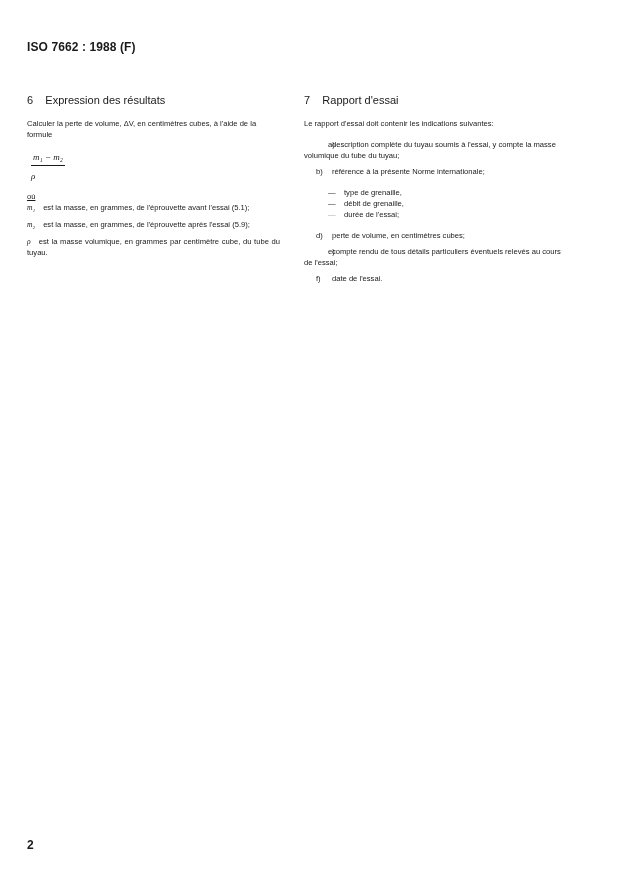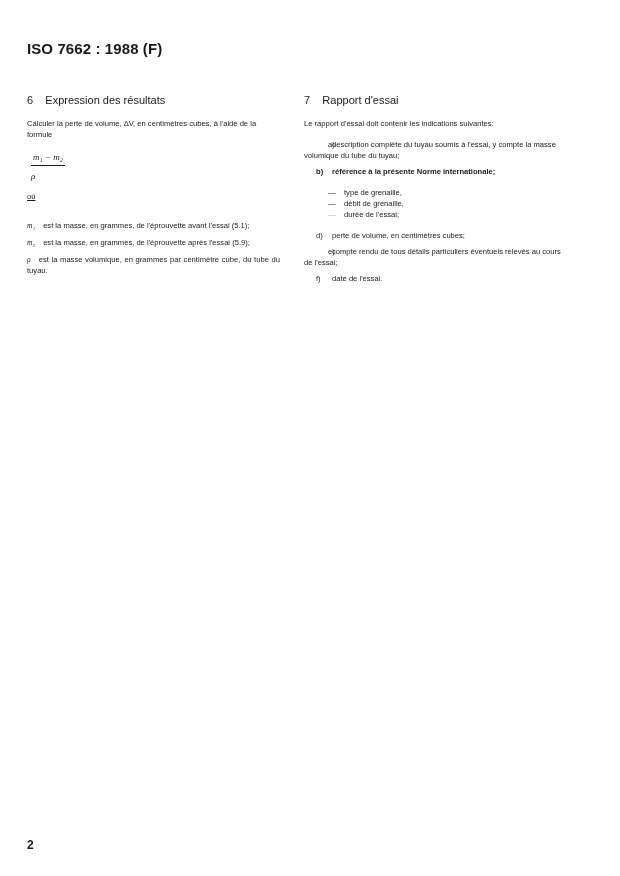--- a/index.html
+++ b/index.html
@@ -1,19 +1,19 @@
 <!DOCTYPE html>
 <html><head>
 <meta charset="utf-8">
 <style>
   html, body { margin:0; padding:0; background:#ffffff; }
   body { width:620px; height:876px; position:relative; overflow:hidden;
          font-family:"Liberation Sans", sans-serif; color:#1a1a1a; }
   .abs { position:absolute; }
-  .header { left:27px; top:40px; font-size:15px; font-weight:bold; letter-spacing:0.1px; }
+  .header { left:27px; top:40px; font-size:12px; font-weight:bold; letter-spacing:0.1px; }
   .h { font-size:11px; font-weight:normal; }
   .p { font-size:7.6px; line-height:11px; }
   .col-left { left:27px; width:253px; }
   .col-right { left:304px; width:258px; }
   .math { font-family:"Liberation Serif", serif; font-style:italic; }
   .frac { display:inline-block; text-align:left; }
   .frac .num { border-bottom:1px solid #1a1a1a; padding:0 2px 3px 2px; font-size:9px; }
   .frac .den { padding-top:5px; font-size:9px; }
   .def { margin-bottom:6px; text-align:justify; }
   .def .sym { margin-right:8px; }
@@ -34,21 +34,21 @@
     <span>Expression des résultats</span>
   </div>
   <div class="p" style="margin-top:12px;">Calculer la perte de volume, ΔV, en centimètres cubes, à l'aide de la formule</div>
   <div style="margin-top:12px; margin-left:4px;">
     <div class="frac math">
       <div class="num">m₁ − m₂</div>
       <div class="den">ρ</div>
     </div>
   </div>
   <div class="p" style="margin-top:8px;text-decoration:underline;">où</div>
-  <div style="margin-top:18px;">
+  <div style="margin-top:0;">
     <div class="p def">
       <span class="math sym">m₁</span><span>est la masse, en grammes, de l'éprouvette avant l'essai (5.1);</span>
     </div>
     <div class="p def">
       <span class="math sym">m₂</span><span>est la masse, en grammes, de l'éprouvette après l'essai (5.9);</span>
     </div>
     <div class="p def">
       <span class="math sym">ρ</span><span>est la masse volumique, en grammes par centimètre cube, du tube du tuyau.</span>
     </div>
   </div>
@@ -57,21 +57,21 @@
 <div class="abs col-right" style="top:94px;">
   <div class="h">
     <span>7</span>&nbsp;&nbsp;&nbsp;
     <span>Rapport d'essai</span>
   </div>
   <div class="p" style="margin-top:12px;">Le rapport d'essai doit contenir les indications suivantes:</div>
   <div style="margin-top:10px;">
     <div class="p item" style="text-indent:12px;">
       <span class="lbl">a)</span><span>description complète du tuyau soumis à l'essai, y compte la masse volumique du tube du tuyau;</span>
     </div>
-    <div class="p item" style="margin-left:12px;font-weight:bold;">
+    <div class="p item" style="margin-left:12px;">
       <span class="lbl">b)</span><span>référence à la présente Norme internationale;</span>
     </div>
     <div class="dash-list">
       <div class="p"><span class="dash">—</span><span>type de grenaille,</span></div>
       <div class="p"><span class="dash">—</span><span>débit de grenaille,</span></div>
       <div class="p"><span class="dash" style="color:#aaa;">—</span><span>durée de l'essai;</span></div>
     </div>
     <div class="p item" style="margin-left:12px;">
       <span class="lbl">d)</span><span>perte de volume, en centimètres cubes;</span>
     </div>

